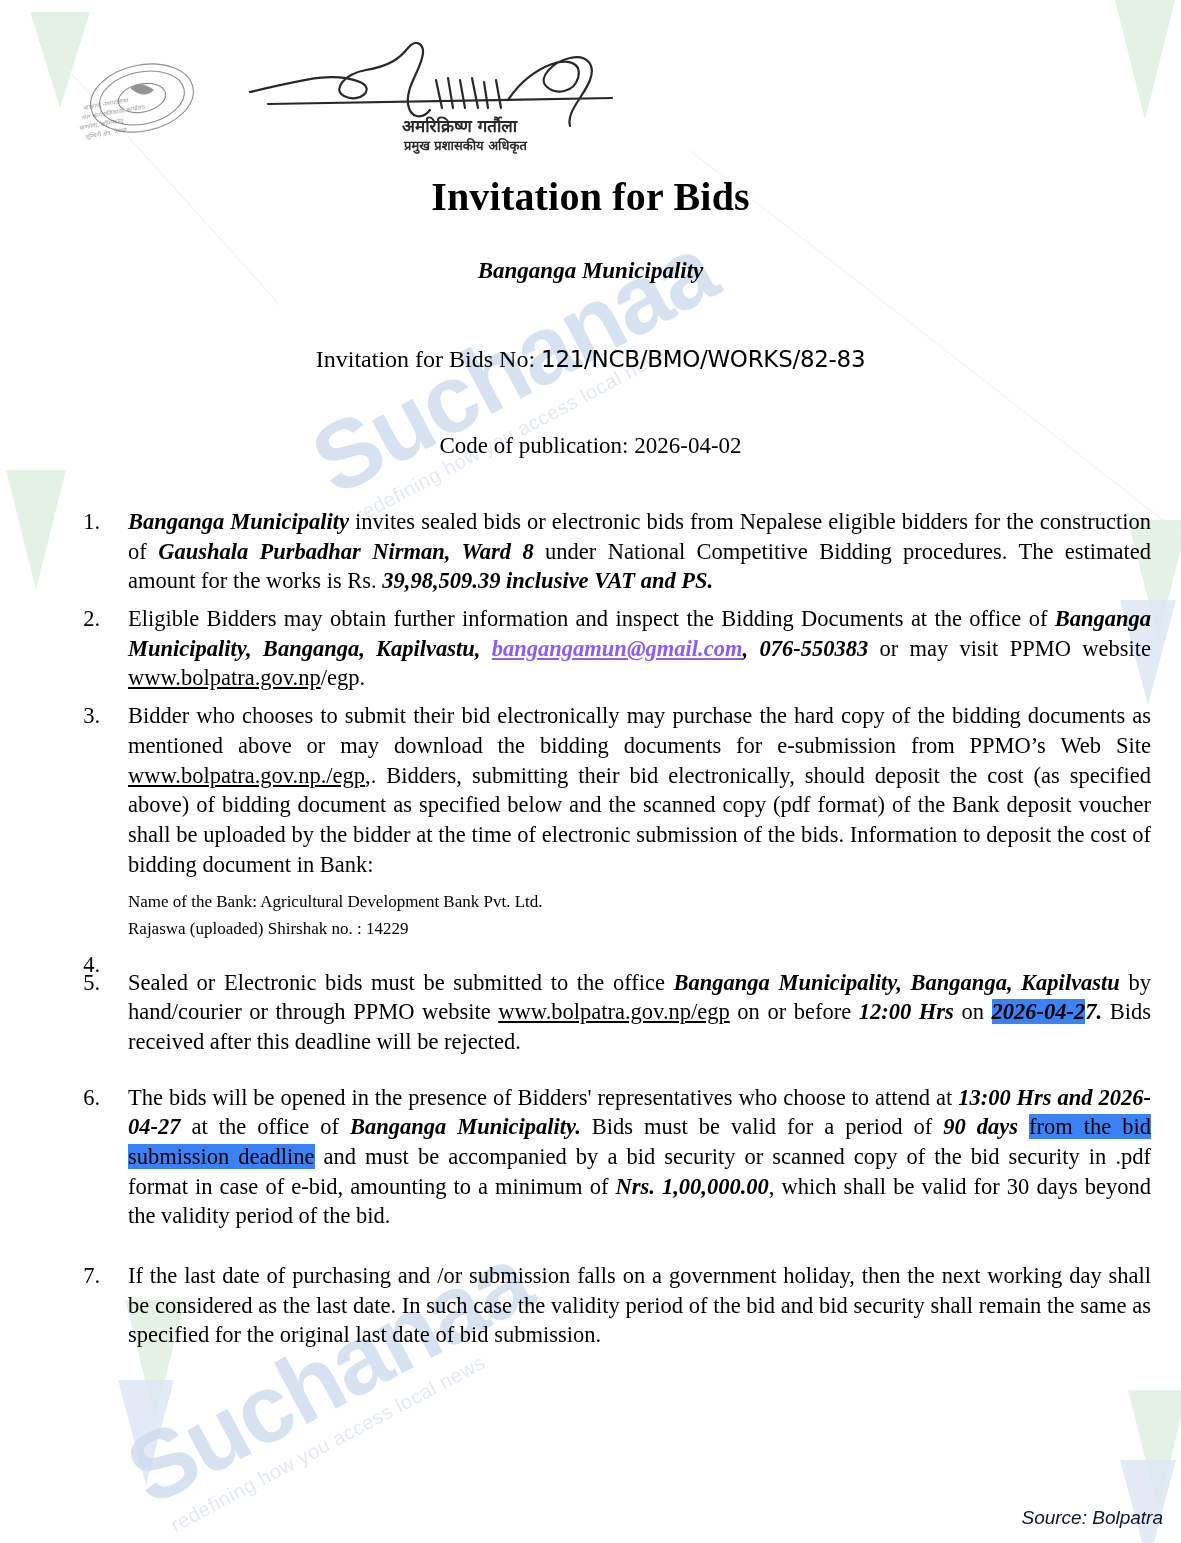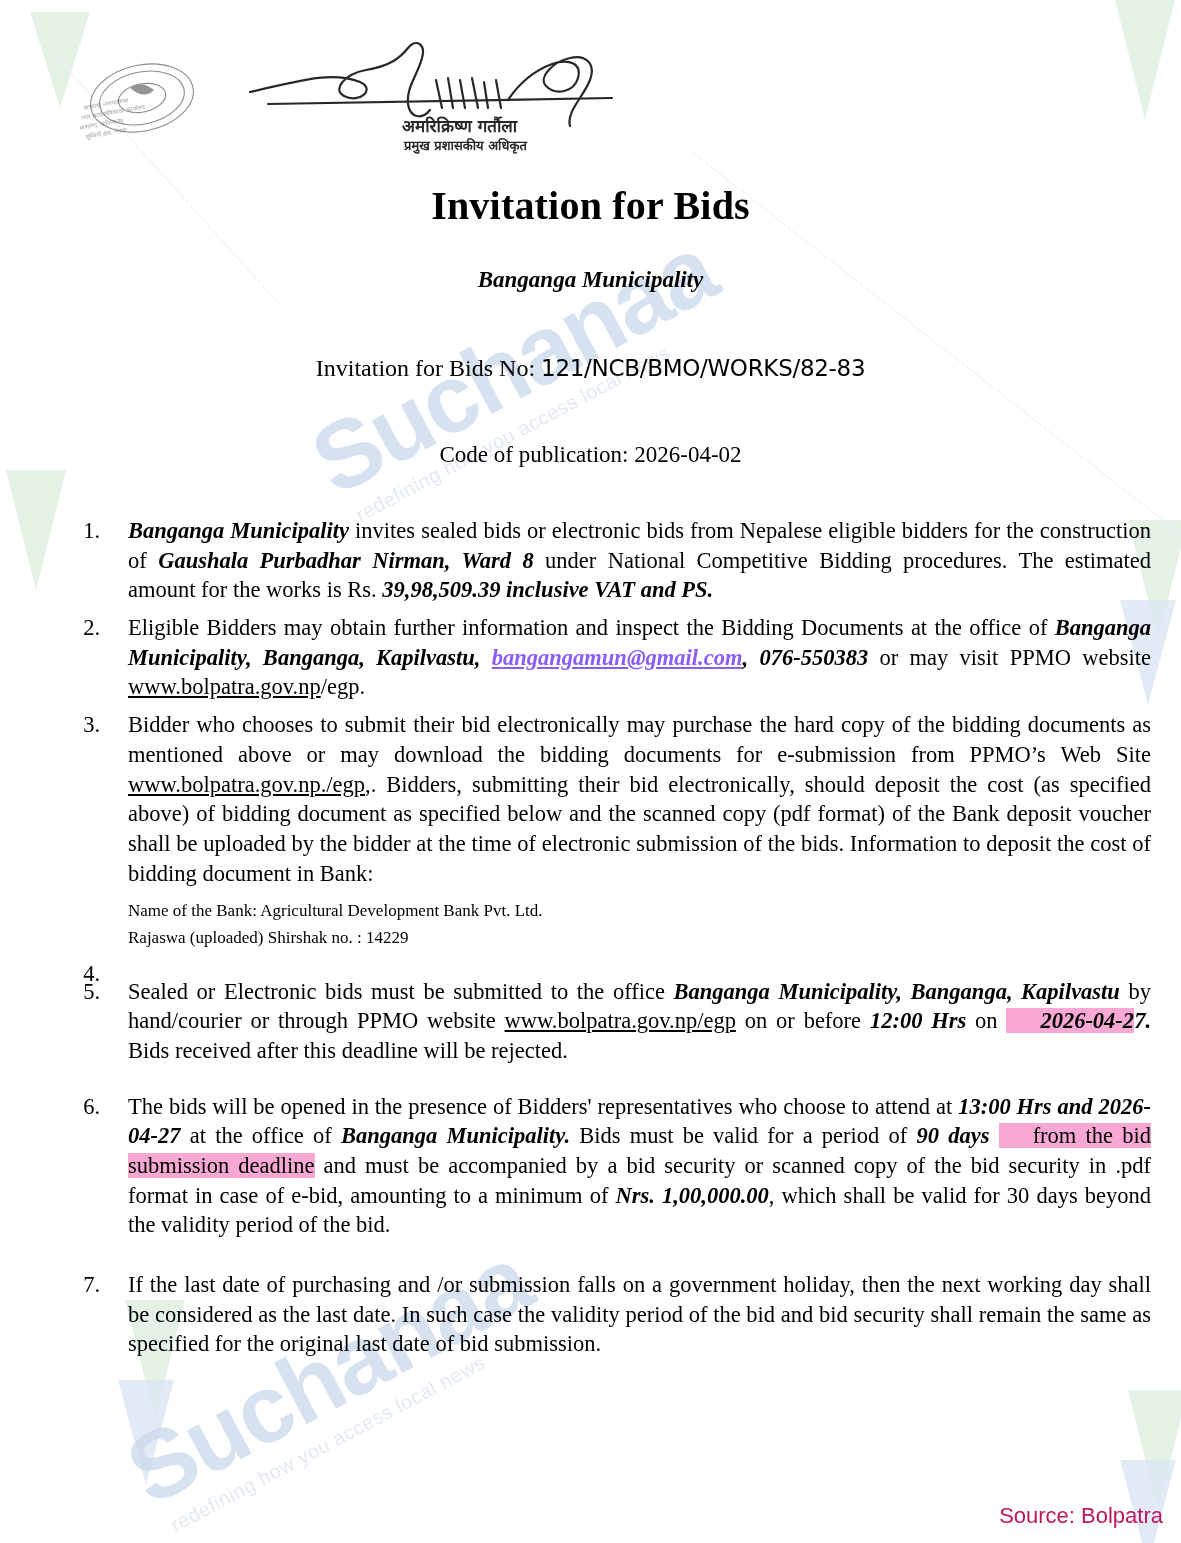--- a/index.html
+++ b/index.html
@@ -93,21 +93,21 @@
   .wm-b { left: 115px; top: 1440px; }
 
   
   .stamp-wrap { position: absolute; left: 60px; top: 34px; width: 620px; height: 120px; }
   .stamp { position: absolute; left: 10px; top: 24px; opacity: .72; }
   .sig   { position: absolute; left: 180px; top: 0px;  opacity: .9; }
 
   
   .content {
     position: absolute;
-    left: 0; top: 17px;
+    left: 0; top: 8px;
     width: 1181px;
   }
   h1.doc-title {
     margin: 0;
     padding-top: 165px;
     text-align: center;
     font-size: 40px;
     font-weight: bold;
     letter-spacing: .2px;
   }
@@ -179,37 +179,38 @@
   li.c7 { margin-top: 30px; }
 
   .bi { font-weight: bold; font-style: italic; }
   .u  { text-decoration: underline; }
   .mail {
     color: #8b5cf6;
     font-weight: bold;
     font-style: italic;
     text-decoration: underline;
   }
-  .hl { background: #f9a8d4; padding-left: 34px; }
+  .hl { background: #3b82f6; }
 
   .bank-block {
     margin-top: 10px;
     font-size: 17px;
     line-height: 1.48;
   }
   .bank-block div { margin-bottom: 2px; }
   .gap-acct { display: inline-block; width: 58px; }
 
   .source {
     position: absolute;
     right: 18px;
     bottom: 14px;
     font-family: "Liberation Sans", sans-serif;
-    font-size: 22px;
-    color: #be185d;
+    font-style: italic;
+    font-size: 19px;
+    color: #0f172a;
   }
 </style>
 </head>
 <body>
 
 <div class="page">
 
   <div class="deco leaf-green d1"></div>
   <div class="deco leaf-green d2"></div>
   <div class="deco leaf-blue  d3"></div>

